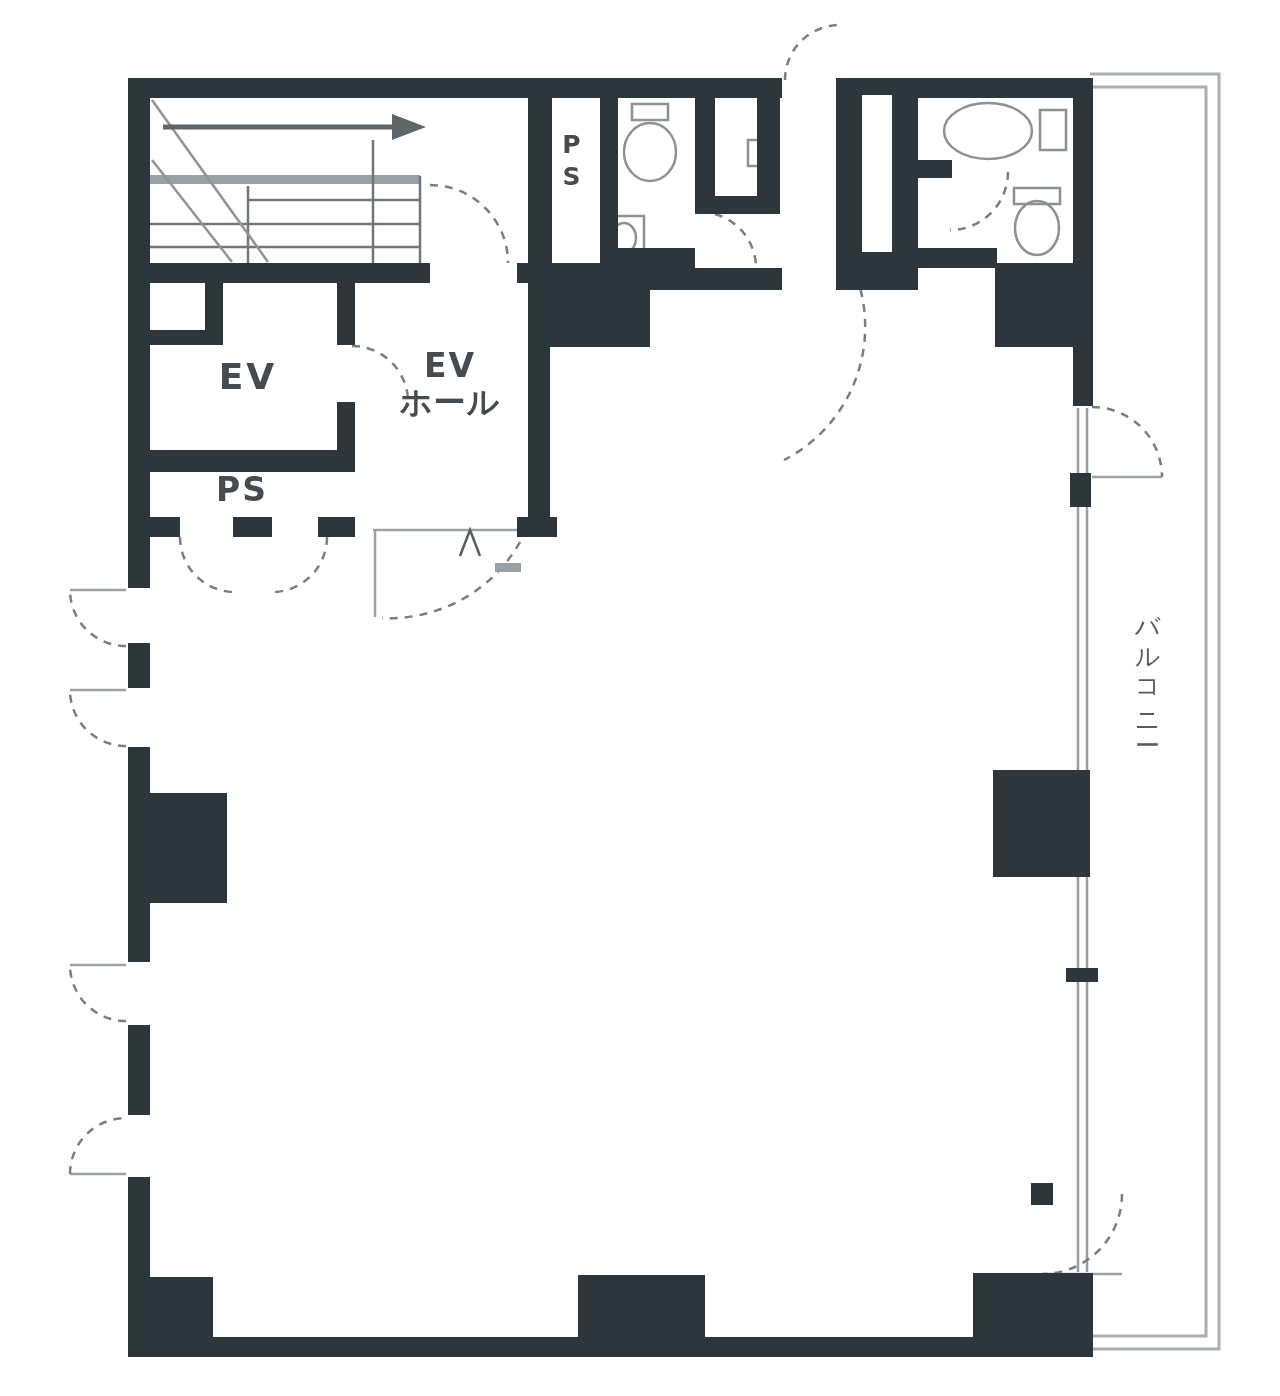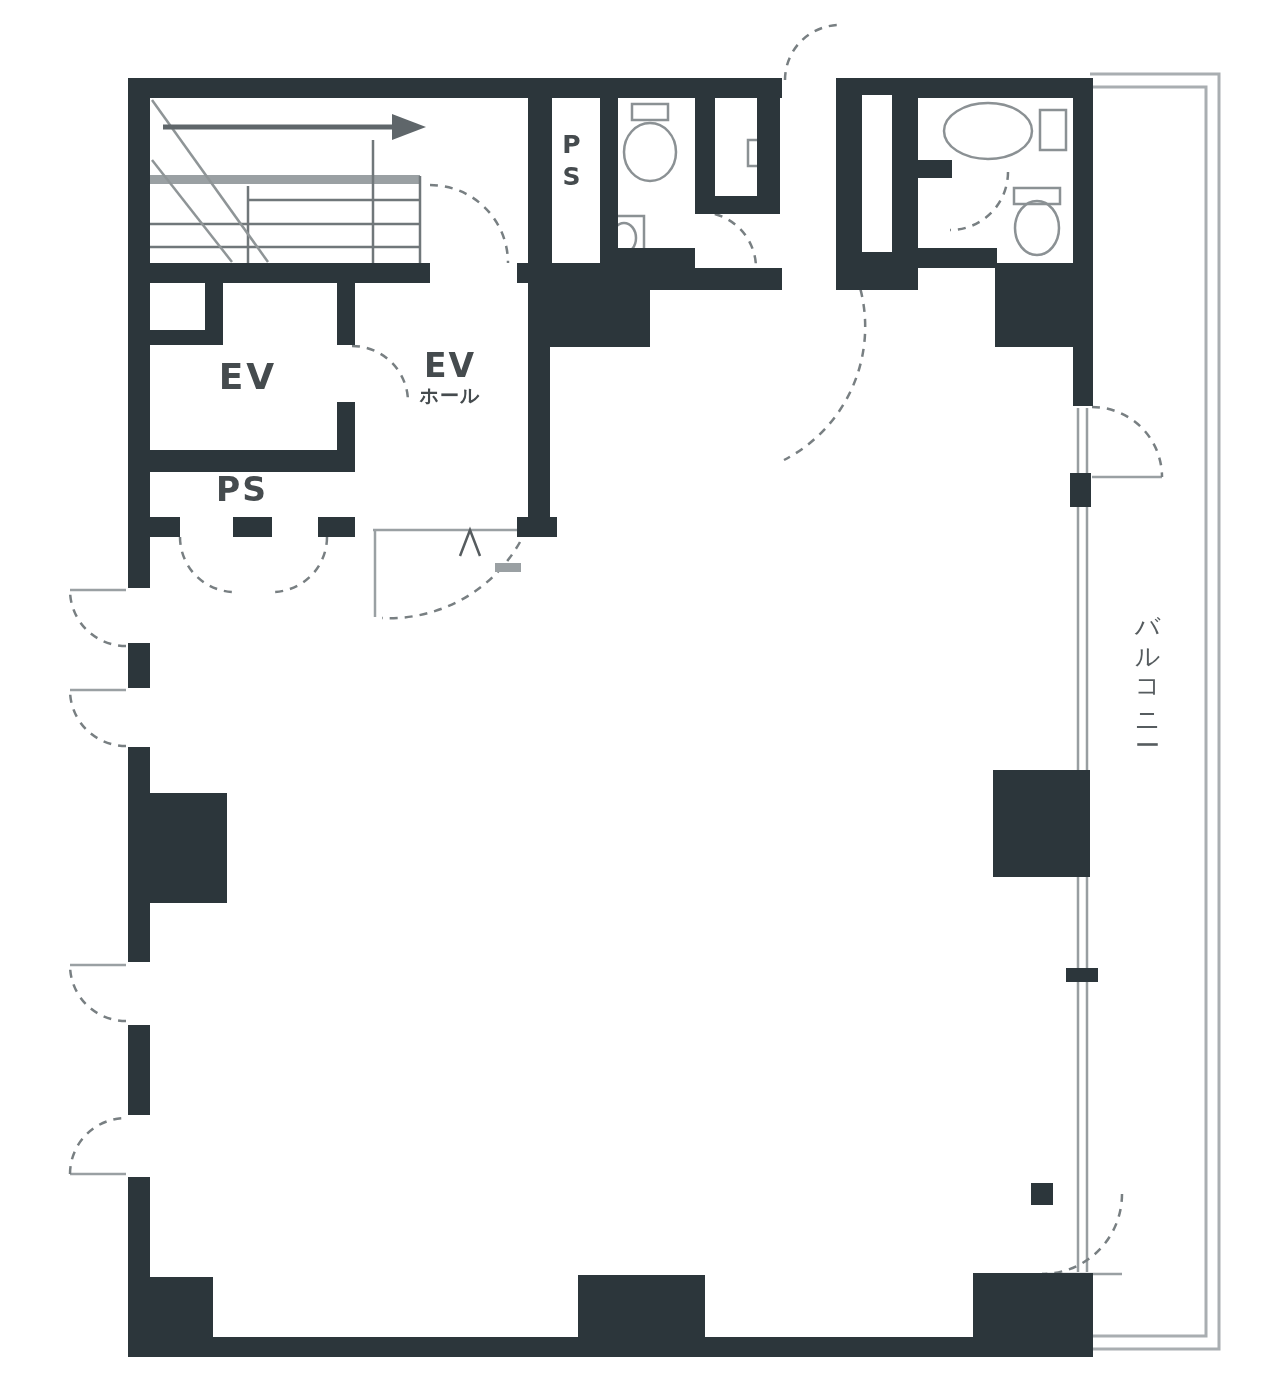--- a/index.html
+++ b/index.html
@@ -7,21 +7,21 @@
         font-family:"DejaVu Sans","Liberation Sans",sans-serif;}
   .wall{position:absolute;background:#2c363b;}
   .white{position:absolute;background:#ffffff;}
   svg.layer{position:absolute;left:0;top:0;z-index:1;}
   .wall{z-index:2;}
   .white{z-index:3;}
   .label{position:absolute;z-index:4;color:#454b4e;font-weight:bold;}
   .label-ev{left:200px;top:356px;width:96px;text-align:center;font-size:36px;letter-spacing:3px;}
   .label-evhall{left:370px;top:348px;width:160px;text-align:center;line-height:1.12;}
   .label-evhall .l1{font-size:33px;letter-spacing:2px;}
-  .label-evhall .l2{font-size:19px;letter-spacing:1px;}
+  .label-evhall .l2{font-size:32px;letter-spacing:1px;}
   .label-ps{left:196px;top:470px;width:92px;text-align:center;font-size:33px;letter-spacing:2px;}
   .label-ps-top{left:548px;top:130px;width:38px;height:110px;font-size:25px;
                 writing-mode:vertical-rl;text-orientation:upright;letter-spacing:3px;}
   .label-balcony{left:1118px;top:598px;width:46px;height:280px;font-size:25px;color:#565c5f;
                 writing-mode:vertical-rl;text-orientation:upright;letter-spacing:5px;font-weight:normal;}
 </style>
 </head>
 <body>
 
 <div class="plan">

